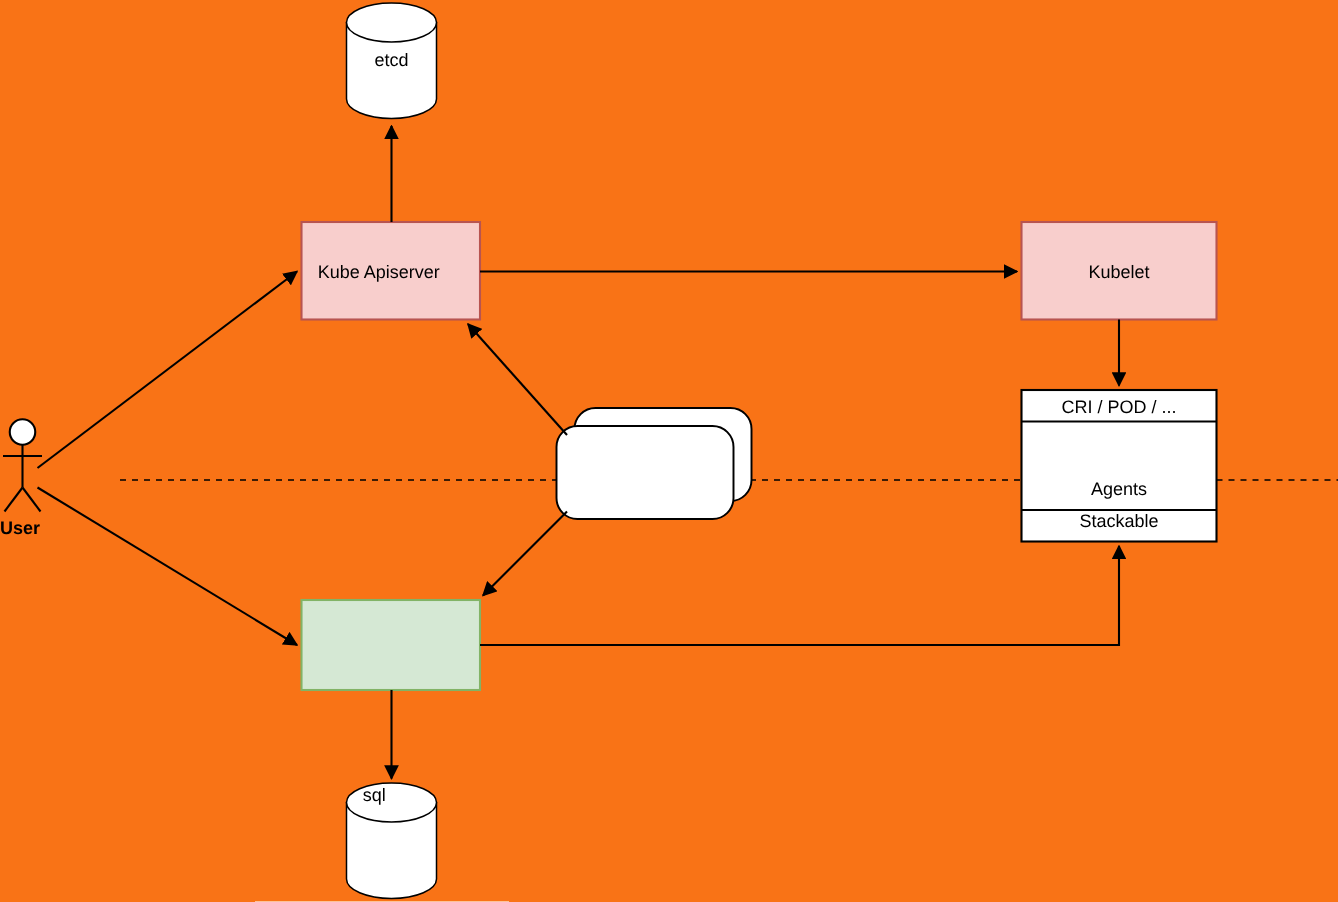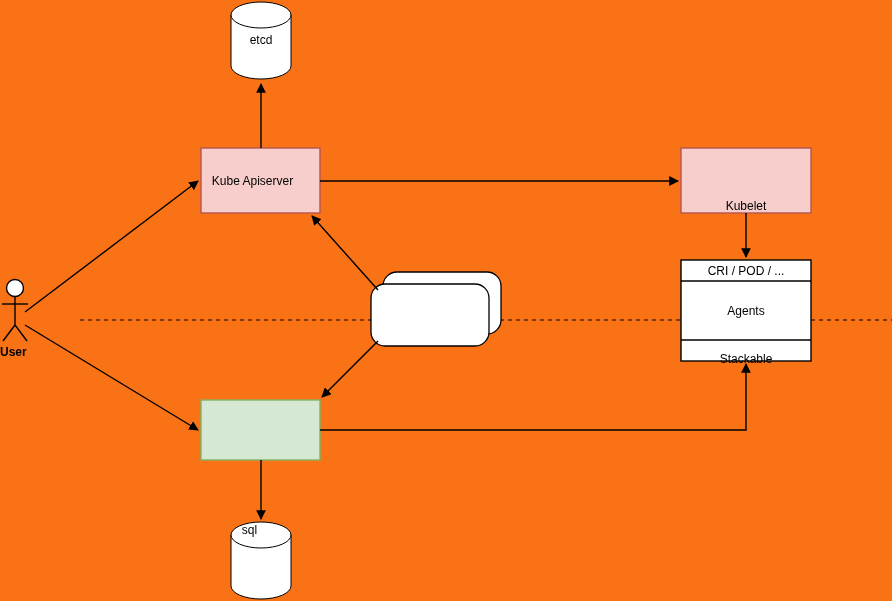--- a/index.html
+++ b/index.html
@@ -108,25 +108,25 @@
       <path d="M 320 430 L 746 430 L 746 364" marker-end="url(#arrow)"></path>
     </g>
   </svg>
 
   <div class="node-label" style="left:231px; top:33px; width:60px;">etcd</div>
 
   <div class="node-label" style="left:231px; top:523px; width:37px;">sql</div>
 
   <div class="node-box" style="left:201px; top:148px; width:103px; height:65px;">Kube Apiserver</div>
 
-  <div class="node-box" style="left:681px; top:148px; width:130px; height:65px;margin-top:25px;">Kubelet</div>
+  <div class="node-box" style="left:681px; top:148px; width:130px; height:65px;">Kubelet</div>
 
 
 
   <div class="node-box" style="left:681px; top:260px; width:130px; height:21px;text-align:center;">CRI / POD / ...</div>
 
-  <div class="node-box" style="left:681px; top:281px; width:130px; height:59px;">Agents</div>
+  <div class="node-box" style="left:681px; top:296px; width:130px; height:59px;">Agents</div>
 
-  <div class="node-box" style="left:681px; top:348px; width:130px; height:21px;">Stackable</div>
+  <div class="node-box" style="left:681px; top:336px; width:130px; height:21px;">Stackable</div>
 
   <div class="node-label" style="left:0px; top:345px; width:33px; text-align:left;font-weight:bold;">User</div>
 
 </div>
 
 </body></html>

